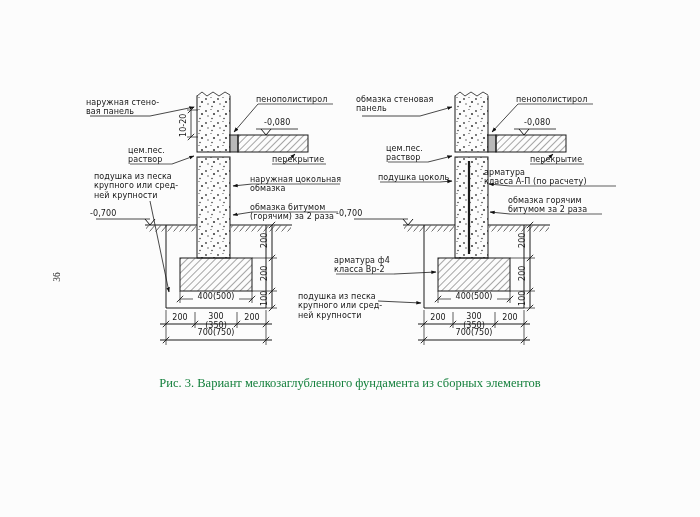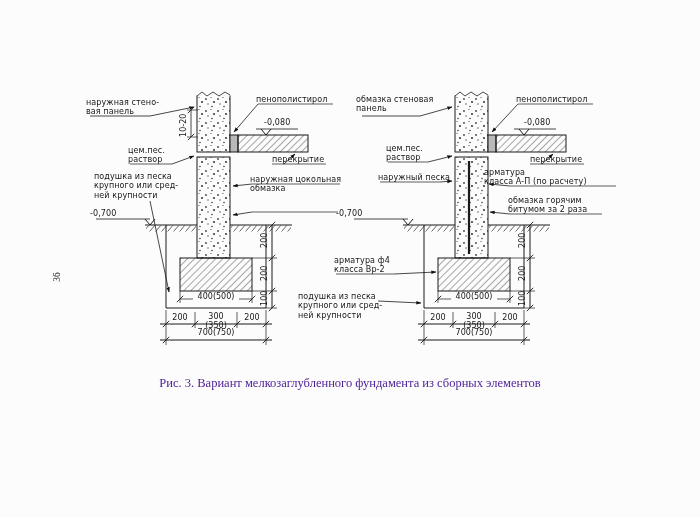--- a/index.html
+++ b/index.html
@@ -5,21 +5,21 @@
   html,body{margin:0;padding:0;background:#fcfcfc;}
   .page{position:relative;width:676px;height:517px;background:#fcfcfc;overflow:hidden;
         font-family:"DejaVu Sans",sans-serif;}
   svg.linework{position:absolute;left:0;top:0;}
   .lbl{position:absolute;font-size:8px;line-height:1.16;color:#161616;
        white-space:pre-line;letter-spacing:.1px;}
   .dim{position:absolute;font-size:8px;line-height:1.08;color:#161616;
        text-align:center;white-space:pre-line;}
   .rot{transform:rotate(-90deg);}
   .caption{position:absolute;left:0;top:376px;width:700px;text-align:center;
-           font-family:"Liberation Serif",serif;font-size:12.5px;color:#4c1d95;}
+           font-family:"Liberation Serif",serif;font-size:12.5px;color:#15803d;}
   .pagenum{position:absolute;left:52px;top:272px;font-family:"Liberation Serif",serif;
            font-size:9.5px;color:#222;transform:rotate(-90deg);}
 </style>
 </head>
 <body>
 
 <div class="page">
 
   <svg class="linework" width="700" height="517" viewBox="0 0 700 517">
     <defs>
@@ -167,40 +167,42 @@
   <div class="lbl" style="left:264px;top:118px;width:42px">-0,080</div>
   <div class="lbl" style="left:272px;top:155px;width:60px">перекрытие</div>
   <div class="lbl" style="left:128px;top:146px;width:46px">цем.пес.
 раствор</div>
   <div class="lbl" style="left:94px;top:172px;width:92px">подушка из песка
 крупного или сред-
 ней крупности</div>
   <div class="lbl" style="left:90px;top:209px;width:42px">-0,700</div>
   <div class="lbl" style="left:250px;top:175px;width:95px">наружная цокольная
 обмазка</div>
+  <div class="lbl" style="left:250px;top:203px;width:92px">обмазка битумом
+(горячим) за 2 раза</div>
 
   <div class="dim rot" style="left:169px;top:121px;width:30px">10-20</div>
   <div class="dim" style="left:194px;top:293px;width:44px">400(500)</div>
   <div class="dim rot" style="left:253px;top:236px;width:24px">200</div>
   <div class="dim rot" style="left:253px;top:269px;width:24px">200</div>
   <div class="dim rot" style="left:253px;top:294px;width:24px">100</div>
   <div class="dim" style="left:166px;top:314px;width:28px">200</div>
   <div class="dim" style="left:196px;top:313px;width:40px">300
 (350)</div>
   <div class="dim" style="left:238px;top:314px;width:28px">200</div>
   <div class="dim" style="left:166px;top:329px;width:100px">700(750)</div>
 
   <div class="lbl" style="left:356px;top:95px;width:92px">обмазка стеновая
 панель</div>
   <div class="lbl" style="left:516px;top:95px;width:82px">пенополистирол</div>
   <div class="lbl" style="left:524px;top:118px;width:42px">-0,080</div>
   <div class="lbl" style="left:530px;top:155px;width:60px">перекрытие</div>
   <div class="lbl" style="left:386px;top:144px;width:46px">цем.пес.
 раствор</div>
-  <div class="lbl" style="left:378px;top:173px;width:80px">наружный песка</div>
+  <div class="lbl" style="left:378px;top:173px;width:80px">подушка цоколь</div>
   <div class="lbl" style="left:484px;top:168px;width:110px">арматура
 класса А-П (по расчету)</div>
   <div class="lbl" style="left:508px;top:196px;width:95px">обмазка горячим
 битумом за 2 раза</div>
   <div class="lbl" style="left:336px;top:209px;width:42px">-0,700</div>
   <div class="lbl" style="left:334px;top:256px;width:62px">арматура ф4
 класса Вр-2</div>
   <div class="lbl" style="left:298px;top:292px;width:92px">подушка из песка
 крупного или сред-
 ней крупности</div>

